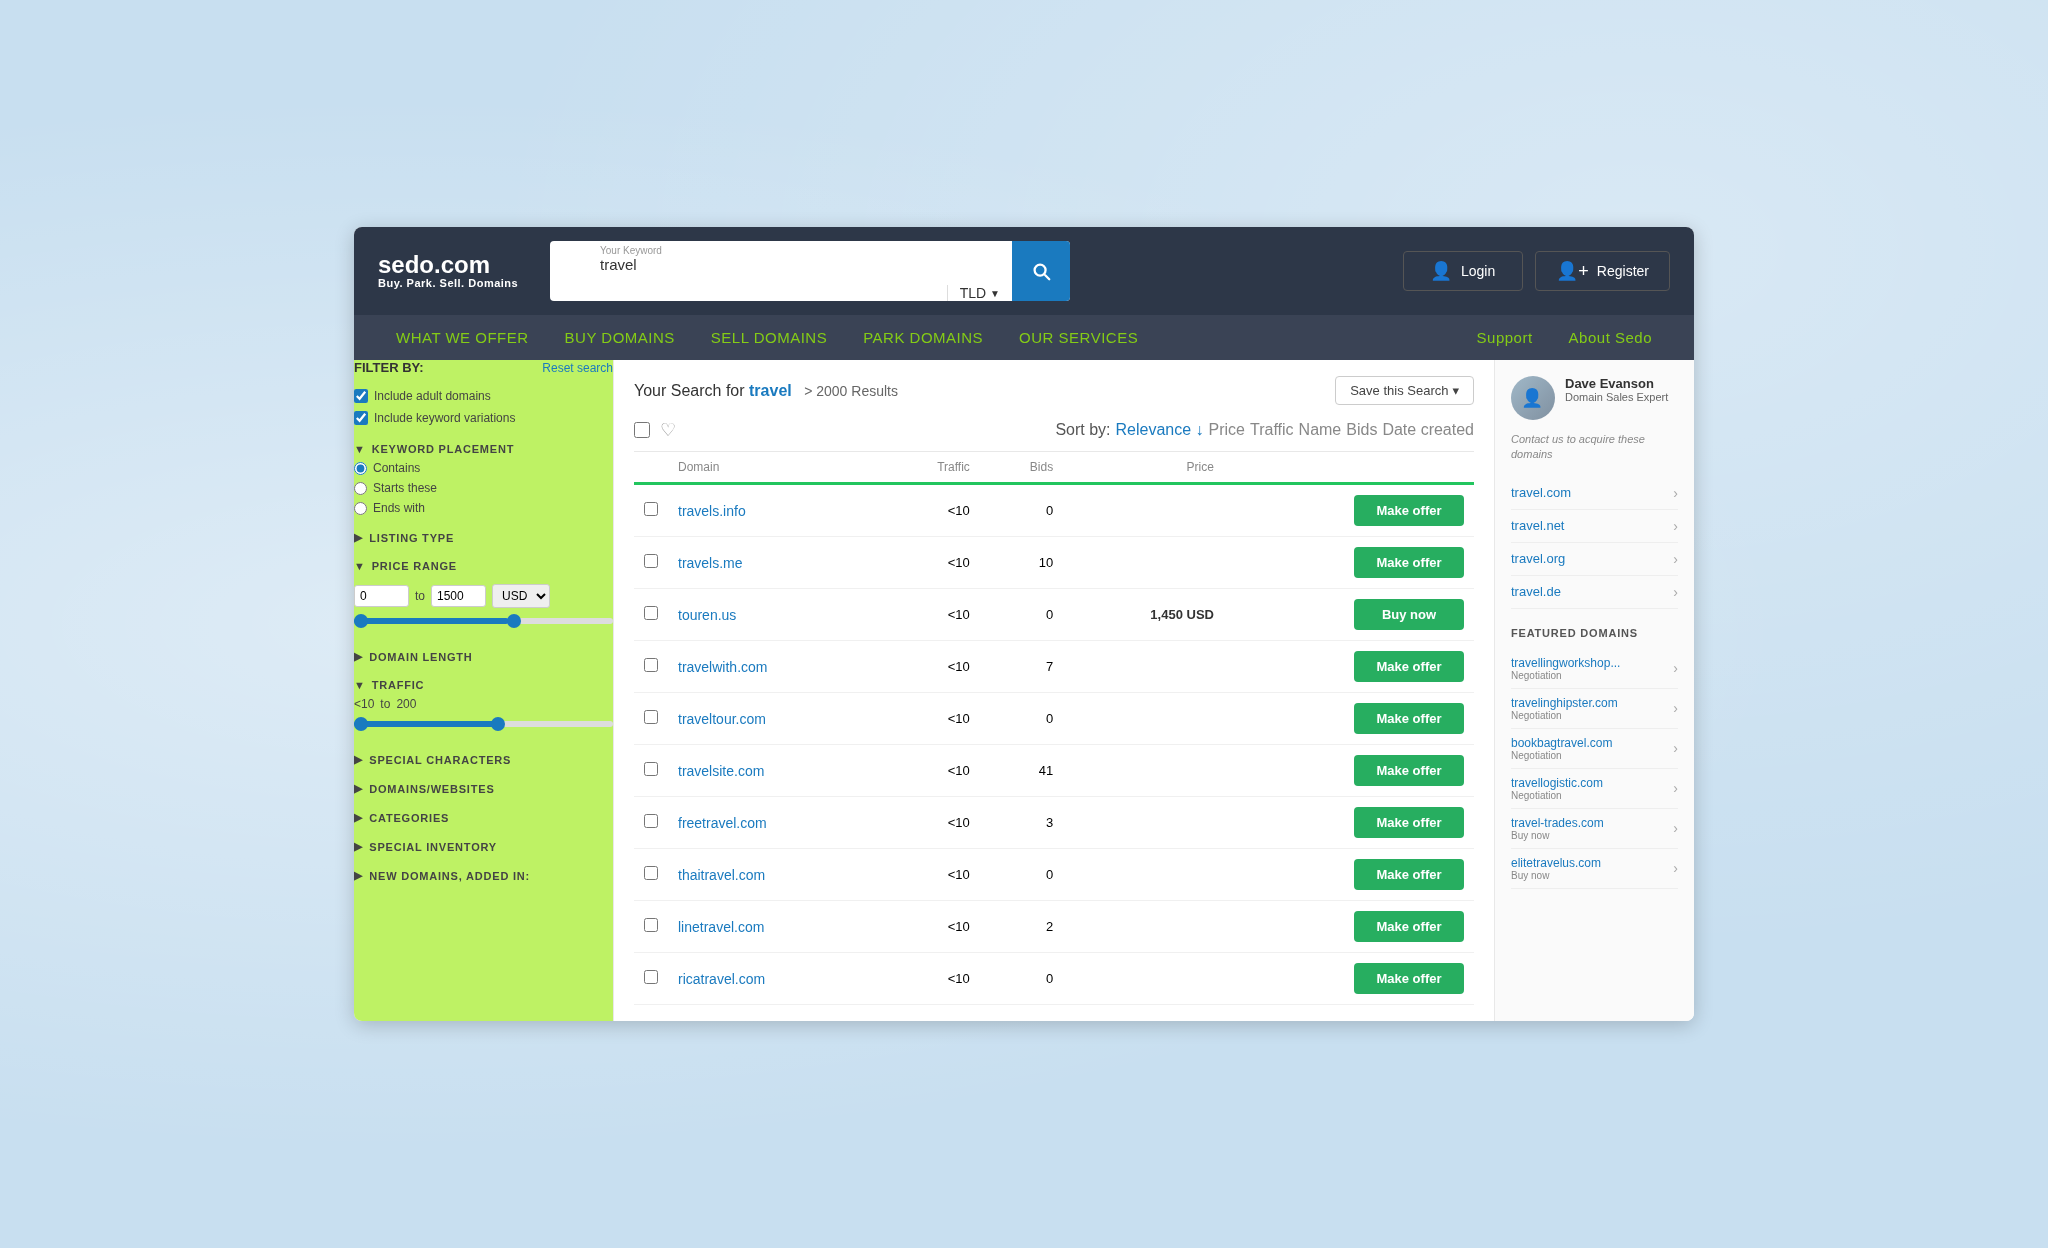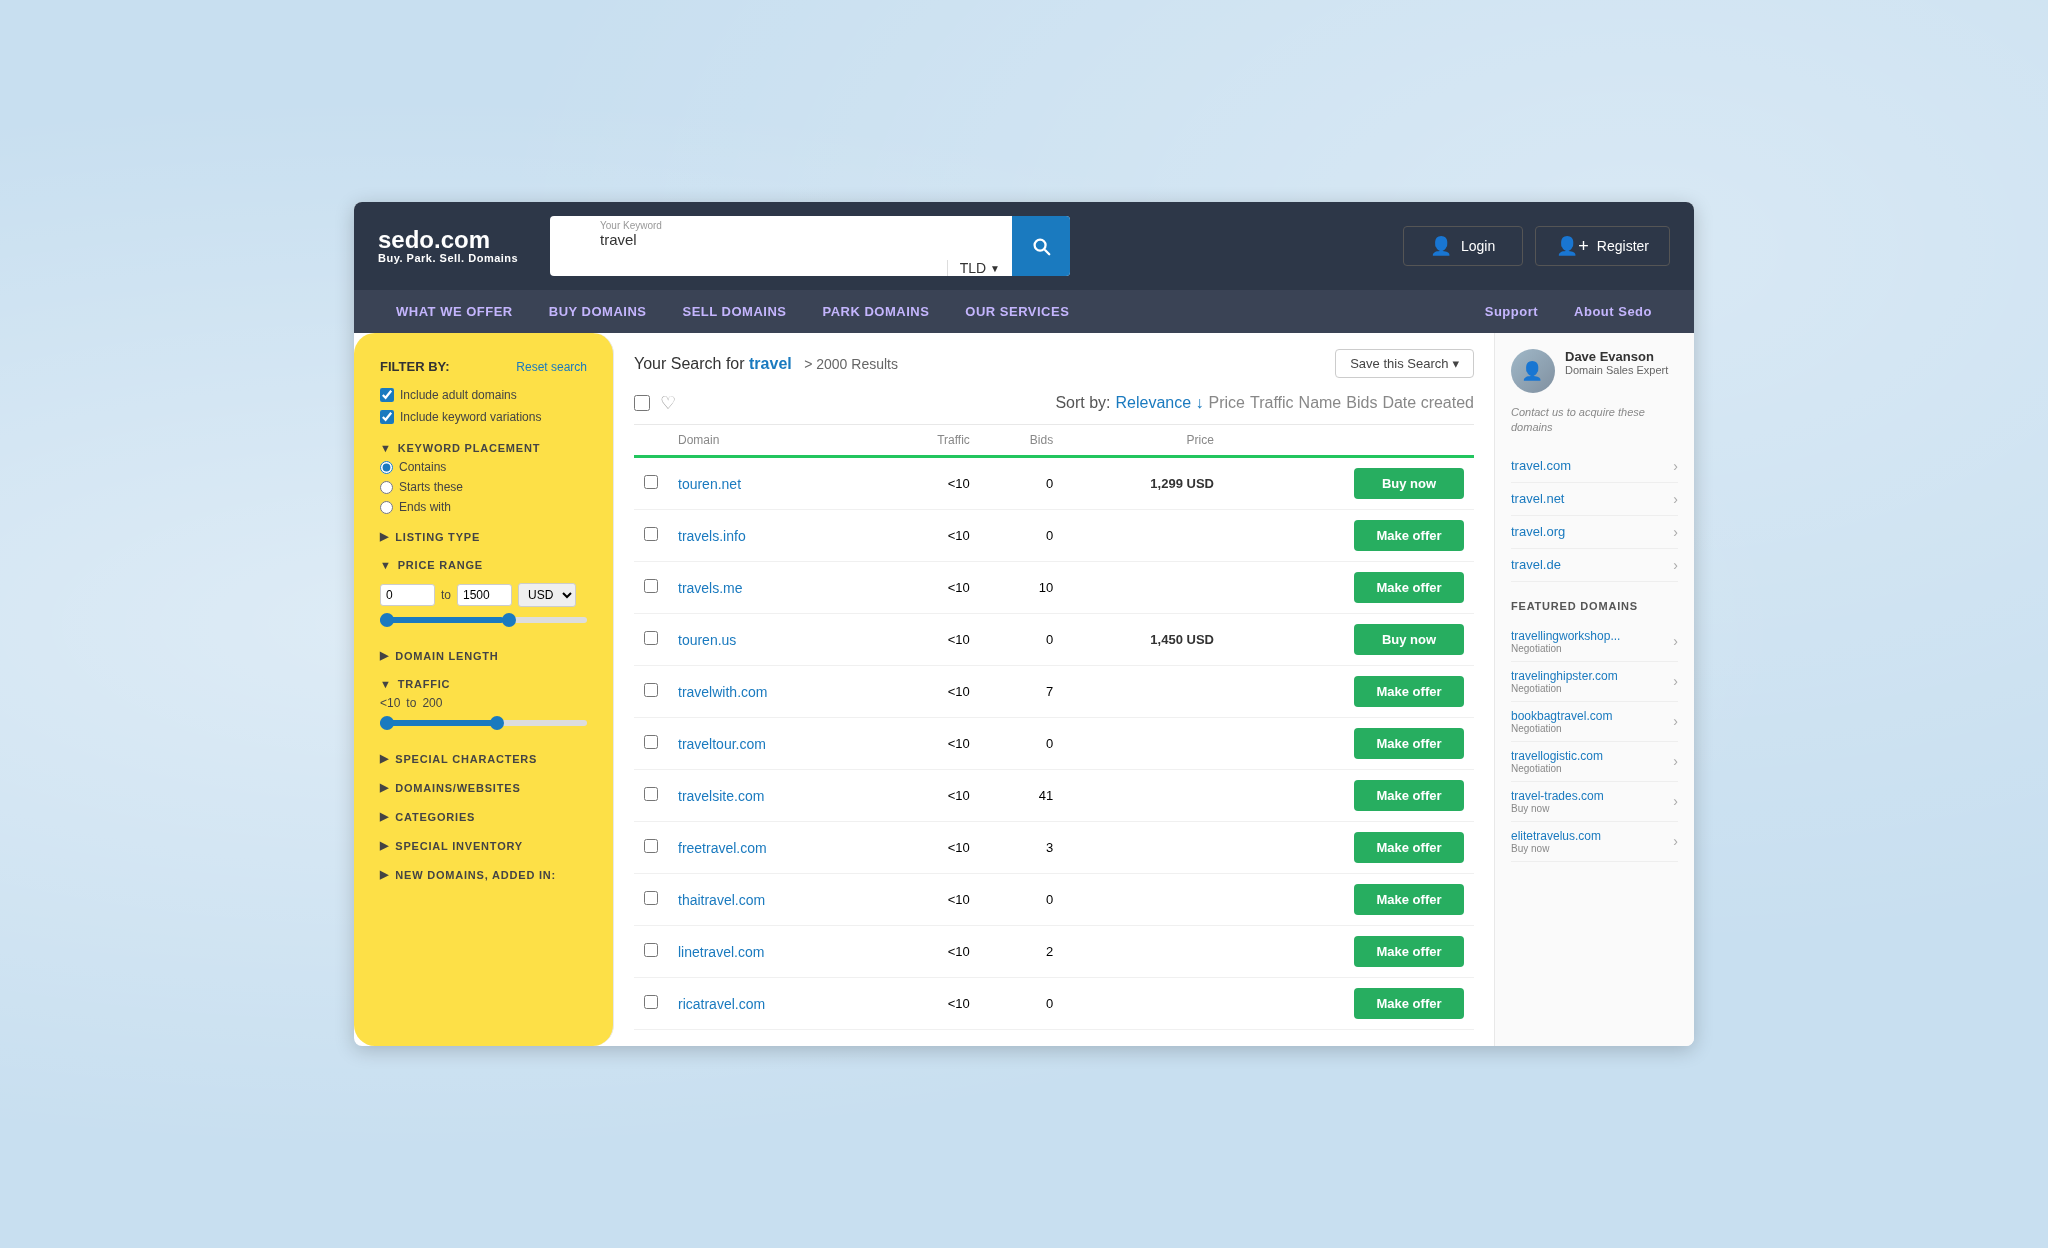--- a/index.html
+++ b/index.html
@@ -121,45 +121,44 @@
     }
     .header-btn .user-icon { font-size: 18px; }
     
     .nav {
       background: #3a4355;
       display: flex;
       align-items: center;
       padding: 0 24px;
     }
     .nav-item {
-      color: #c4b5fd;
-      font-size: 13px;
-      font-weight: bold;
+      color: #84cc16;
+      font-size: 15px;
+      font-weight: normal;
       padding: 14px 18px;
       cursor: pointer;
       letter-spacing: 0.5px;
       white-space: nowrap;
     }
     .nav-right {
       margin-left: auto;
       display: flex;
     }
     
     .content {
       display: flex;
       min-height: 600px;
     }
     
     .sidebar {
       width: 260px;
       min-width: 260px;
       border-right: 1px solid #e8e8e8;
-      background: #fde047;
-      padding: 26px;
-      border-radius: 21px;
+      background: #bef264;
+      padding: 0;
     }
     .filter-header {
       display: flex;
       align-items: center;
       justify-content: space-between;
       margin-bottom: 14px;
     }
     .filter-title {
       font-size: 13px;
       font-weight: bold;
@@ -669,30 +668,20 @@
           <tr>
             <th style="width:20px;"></th>
             <th class="domain-col">Domain</th>
             <th>Traffic</th>
             <th>Bids</th>
             <th>Price</th>
             <th></th>
           </tr>
         </thead>
         <tbody id="domain-tbody">
-        <tr>
-    <td><input type="checkbox" class="row-checkbox" style=""></td>
-    <td><span class="domain-name">touren.net</span></td>
-    <td>&lt;10</td>
-    <td>0</td>
-    <td><span class="price-usd">1,299 USD</span></td>
-    <td>
-      <button class="btn-buy">Buy now</button>
-    </td>
-  </tr>
             <tr>
     <td><input type="checkbox" class="row-checkbox" style=""></td>
     <td><span class="domain-name">travels.info</span></td>
     <td>&lt;10</td>
     <td>0</td>
     <td></td>
     <td>
       <button class="btn-offer">Make offer</button>
     </td>
   </tr>

